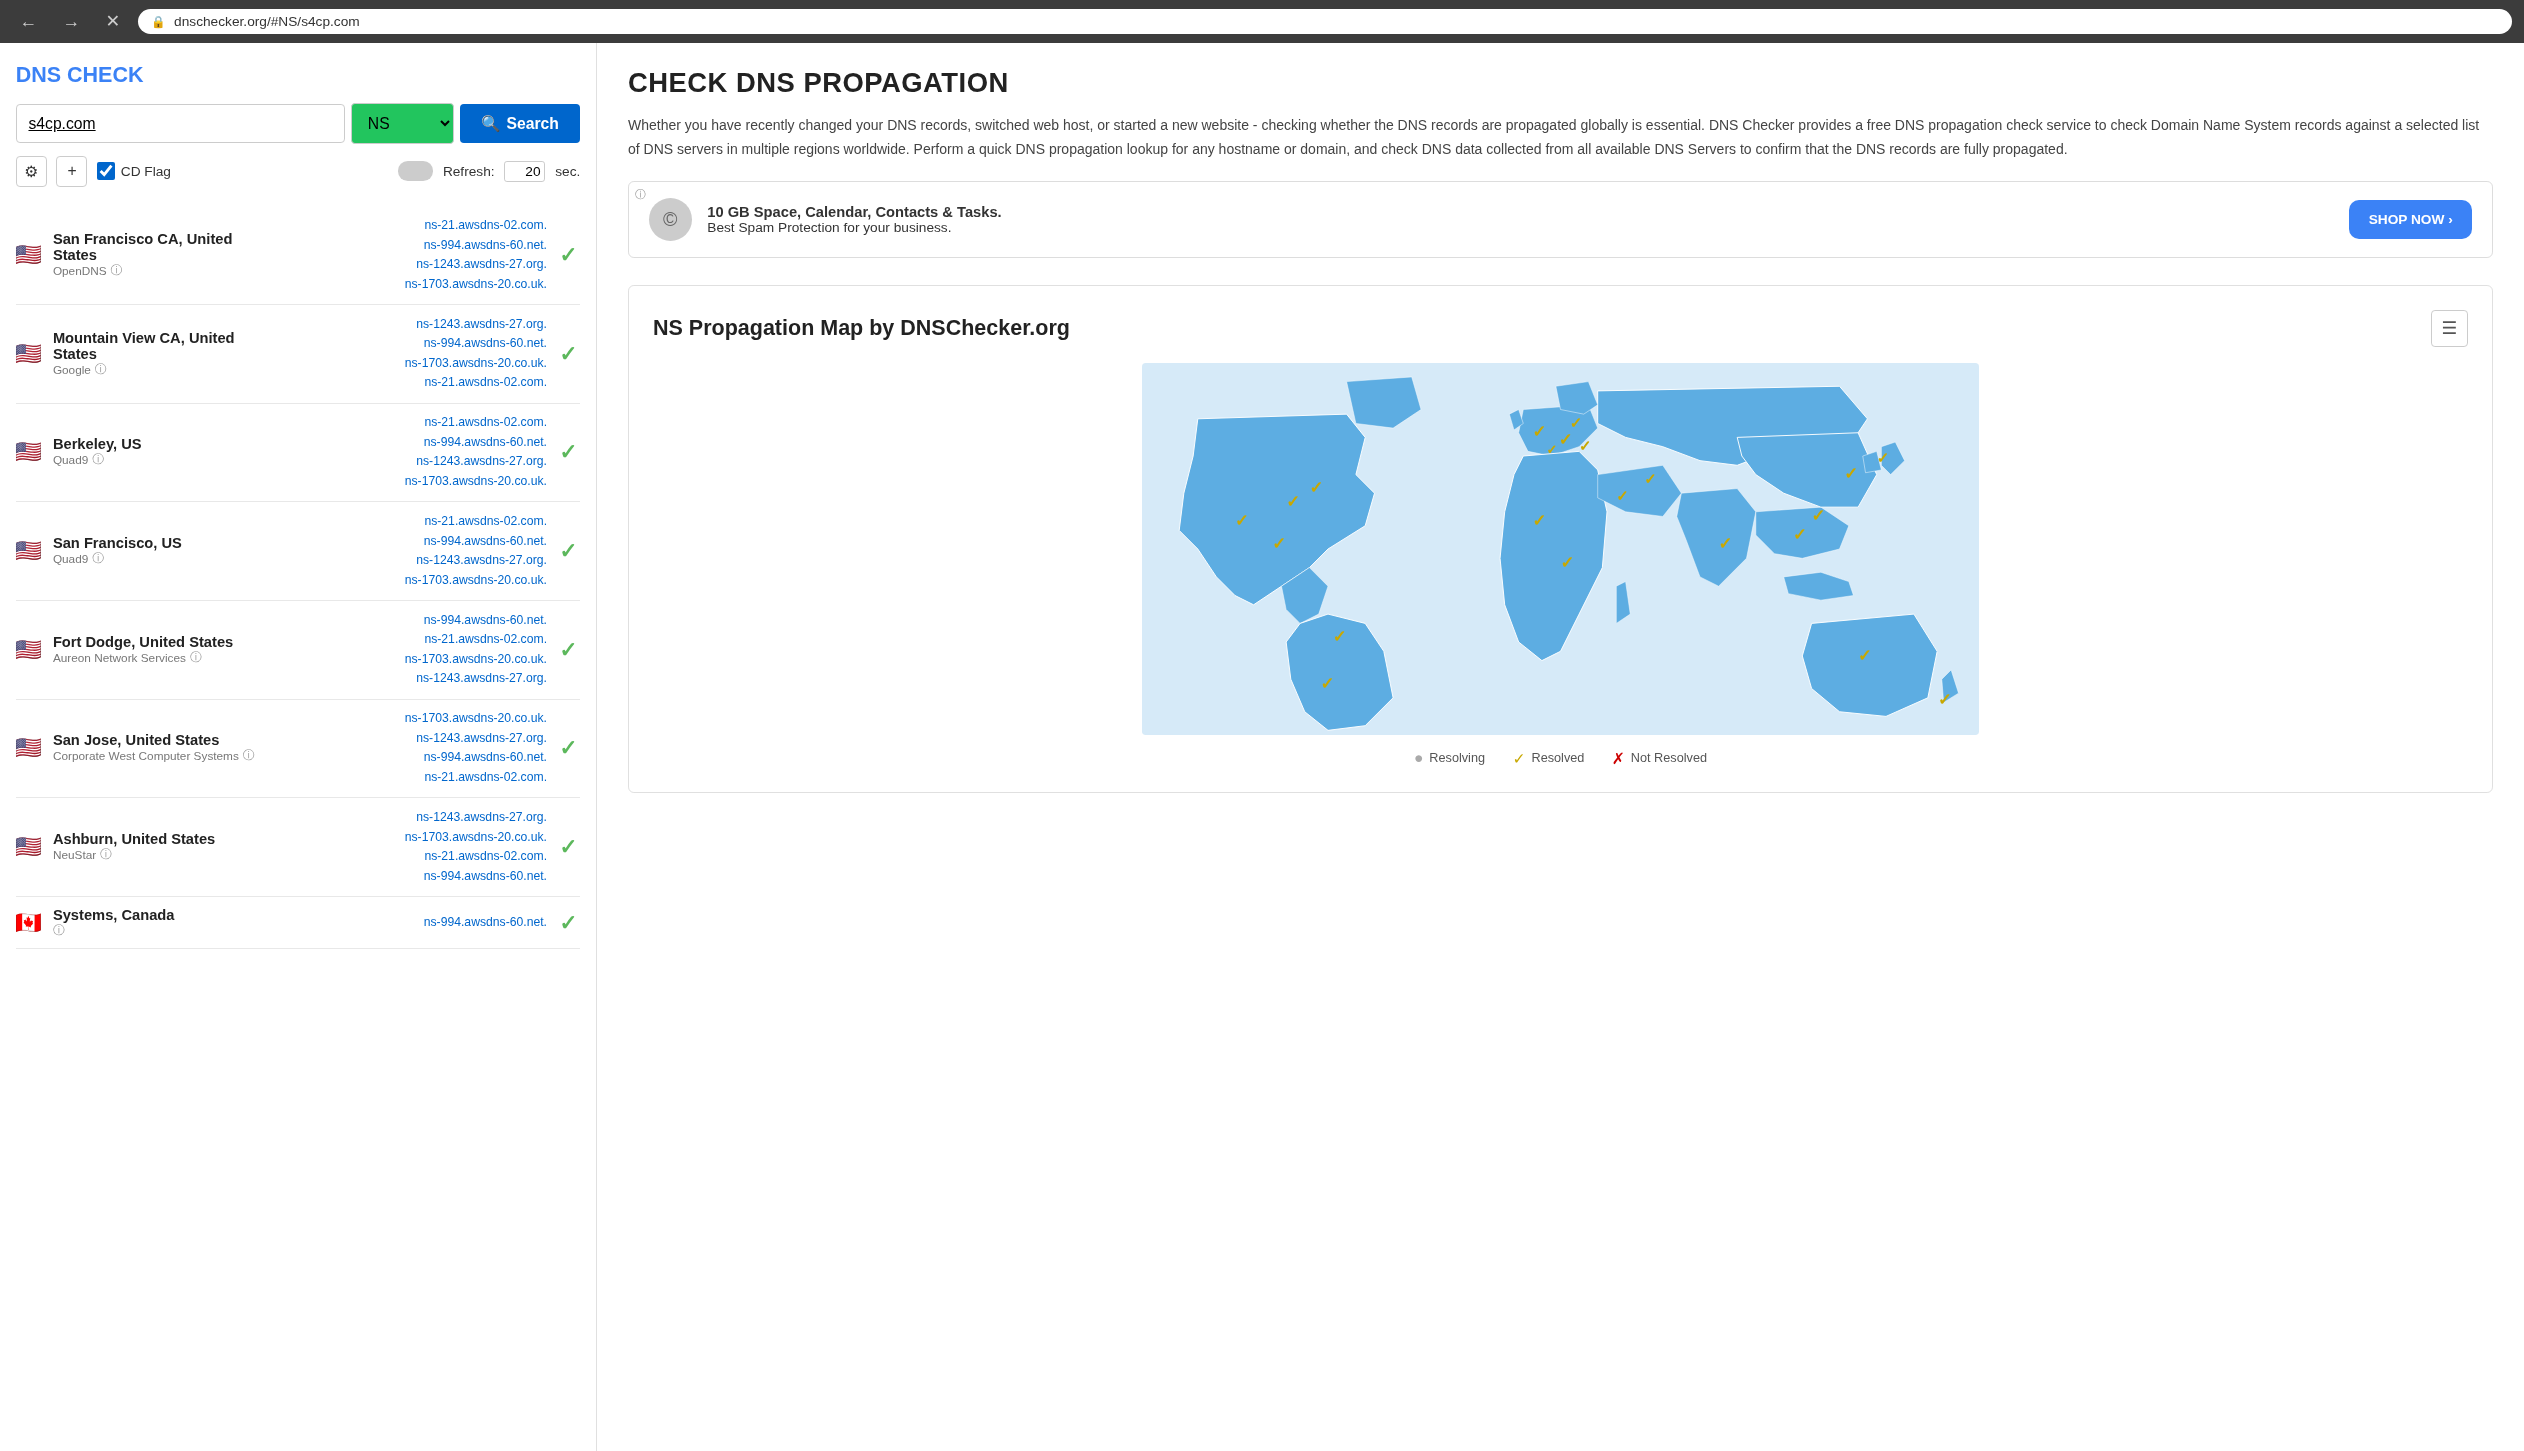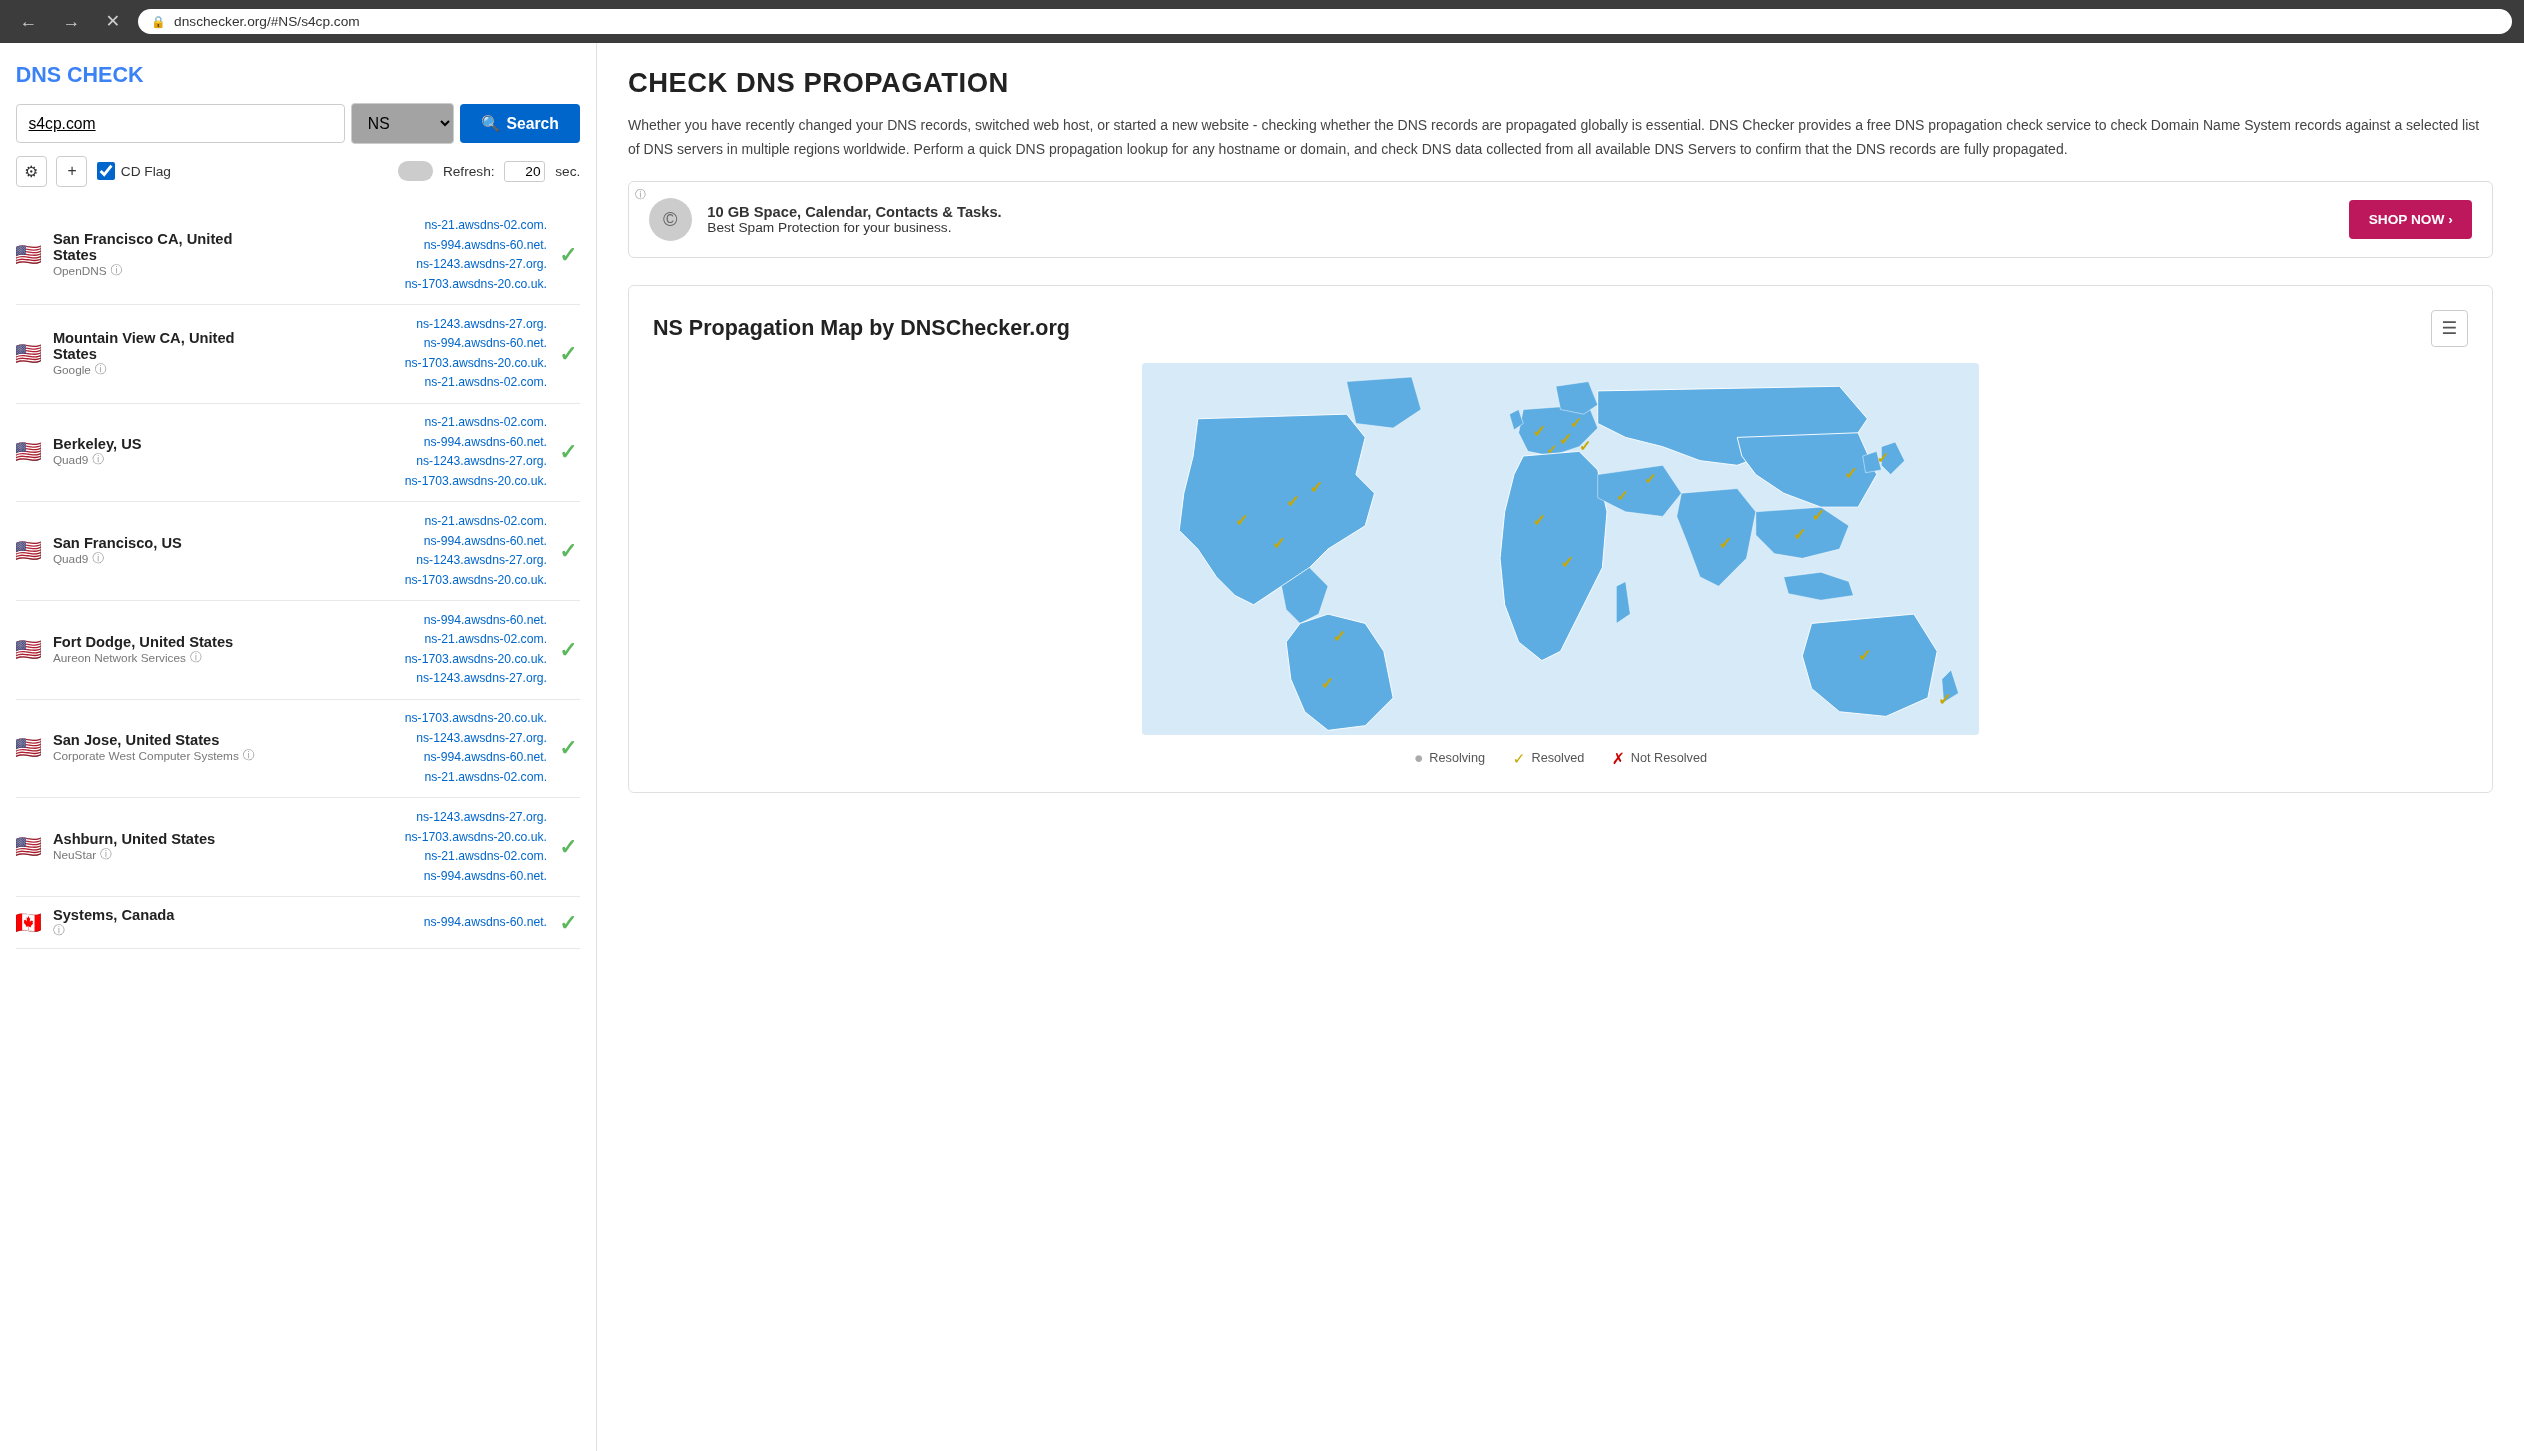--- a/index.html
+++ b/index.html
@@ -70,21 +70,21 @@
       border: 1px solid #ccc;
       border-radius: 3.9px;
       font-size: 15.7px;
       text-decoration: underline;
     }
     .record-type-select {
       padding: 9.8px 11.8px;
       border: 1px solid #ccc;
       border-radius: 3.9px;
       font-size: 15.7px;
-      background: #a3a3a3;
+      background: #22c55e;
       cursor: pointer;
       min-width: 88px;
     }
     .search-btn {
       background: #0066cc;
       color: #fff;
       border: none;
       border-radius: 3.9px;
       padding: 9.8px 21.5px;
       font-size: 15.7px;
@@ -198,25 +198,25 @@
       border-radius: 50%;
       display: flex;
       align-items: center;
       justify-content: center;
       font-size: 19.6px;
       color: #666;
     }
     .ad-text { flex: 1; font-size: 13.7px; color: #333; }
     .ad-text strong { display: block; font-size: 14.7px; }
     .ad-shop-btn {
-      background: #be185d;
+      background: #3b82f6;
       color: #fff;
       padding: 11.8px 19.6px;
       border: none;
-      border-radius: 4px;
+      border-radius: 10px;
       font-size: 13.7px;
       font-weight: bold;
       cursor: pointer;
       display: flex;
       align-items: center;
       gap: 5.9px;
     }
     .ad-close {
       position: absolute;
       top: 5.9px;

